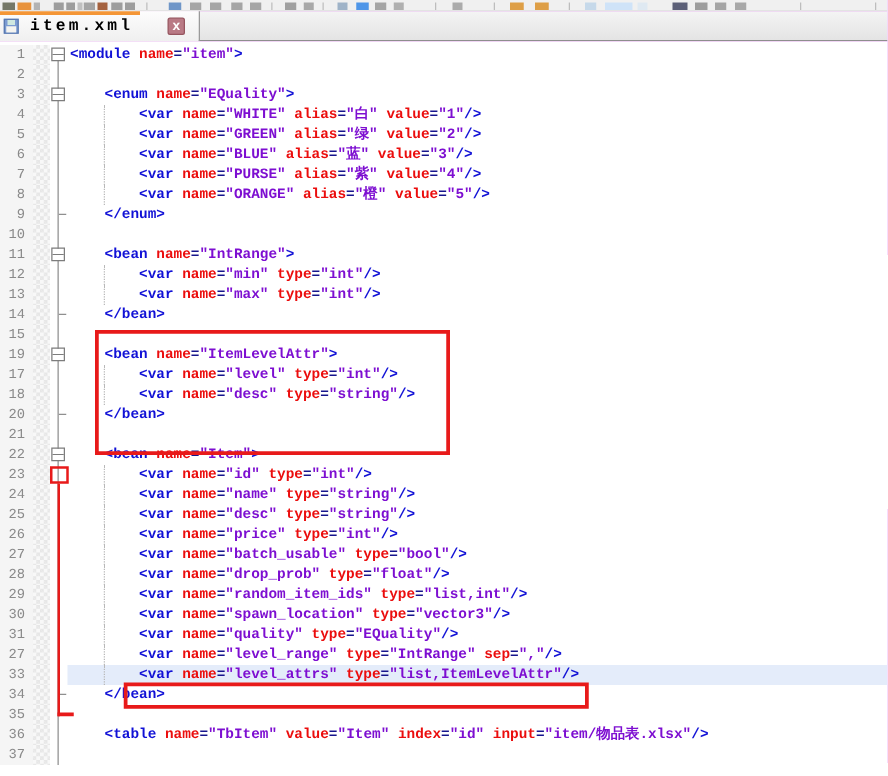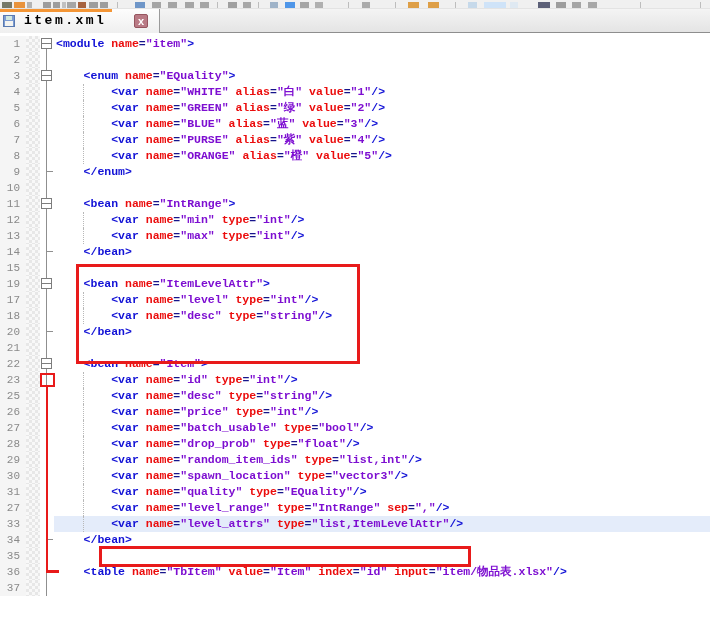--- a/index.html
+++ b/index.html
@@ -254,20 +254,26 @@
         <div class="fm l box"></div>
         <div class="code"><span class="tok-p">    </span><span class="tok-t">&lt;bean</span><span class="tok-p"> </span><span class="tok-a">name</span><span class="tok-e">=</span><span class="tok-v">"Item"</span><span class="tok-t">&gt;</span></div>
       </div>
       <div class="row">
         <div class="ln">23</div>
         <div class="bm"></div>
         <div class="fm l"></div>
         <div class="code g"><span class="tok-p">        </span><span class="tok-t">&lt;var</span><span class="tok-p"> </span><span class="tok-a">name</span><span class="tok-e">=</span><span class="tok-v">"id"</span><span class="tok-p"> </span><span class="tok-a">type</span><span class="tok-e">=</span><span class="tok-v">"int"</span><span class="tok-t">/&gt;</span></div>
       </div>
       <div class="row">
+        <div class="ln">24</div>
+        <div class="bm"></div>
+        <div class="fm l"></div>
+        <div class="code g"><span class="tok-p">        </span><span class="tok-t">&lt;var</span><span class="tok-p"> </span><span class="tok-a">name</span><span class="tok-e">=</span><span class="tok-v">"name"</span><span class="tok-p"> </span><span class="tok-a">type</span><span class="tok-e">=</span><span class="tok-v">"string"</span><span class="tok-t">/&gt;</span></div>
+      </div>
+      <div class="row">
         <div class="ln">25</div>
         <div class="bm"></div>
         <div class="fm l"></div>
         <div class="code g"><span class="tok-p">        </span><span class="tok-t">&lt;var</span><span class="tok-p"> </span><span class="tok-a">name</span><span class="tok-e">=</span><span class="tok-v">"desc"</span><span class="tok-p"> </span><span class="tok-a">type</span><span class="tok-e">=</span><span class="tok-v">"string"</span><span class="tok-t">/&gt;</span></div>
       </div>
       <div class="row">
         <div class="ln">26</div>
         <div class="bm"></div>
         <div class="fm l"></div>
         <div class="code g"><span class="tok-p">        </span><span class="tok-t">&lt;var</span><span class="tok-p"> </span><span class="tok-a">name</span><span class="tok-e">=</span><span class="tok-v">"price"</span><span class="tok-p"> </span><span class="tok-a">type</span><span class="tok-e">=</span><span class="tok-v">"int"</span><span class="tok-t">/&gt;</span></div>

